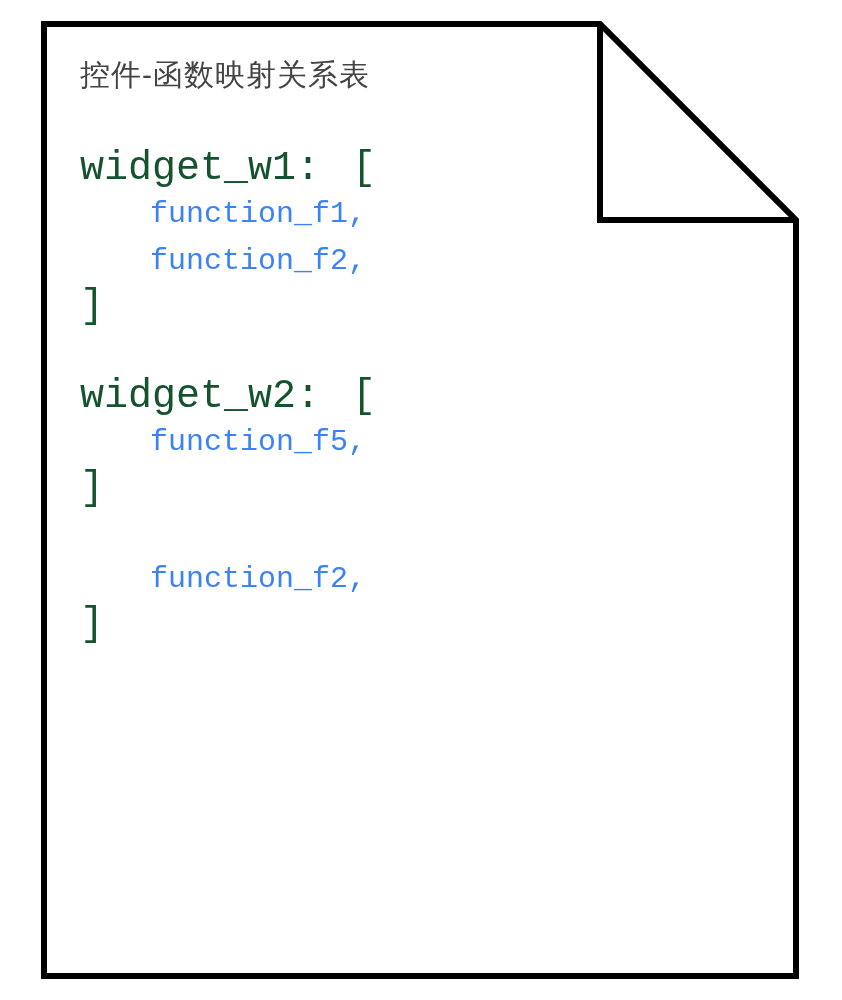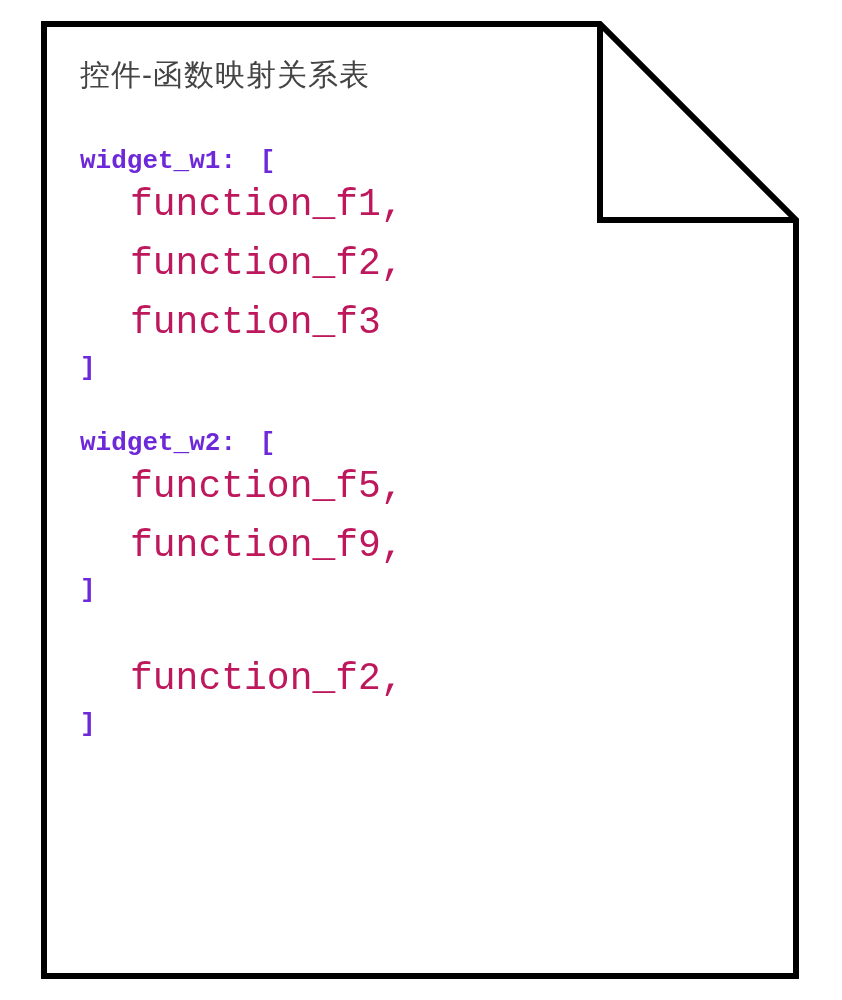--- a/index.html
+++ b/index.html
@@ -36,30 +36,30 @@
     font-size: 30px;
     font-family: Liberation Sans, sans-serif;
     color: #444;
     letter-spacing: 1px;
     margin-bottom: 50px;
   }
   .block {
     margin-bottom: 45px;
   }
   .key, .openbracket, .closebracket {
-    font-size: 26px;
-    color: #6d28d9;
-    font-weight: bold;
+    font-size: 40px;
+    color: #14532d;
+    font-weight: normal;
   }
   .key { display: inline; }
   .openbracket { margin-left: 8px; }
   .item {
-    font-size: 38px;
-    color: #be185d;
-    margin-left: 50px;
+    font-size: 30px;
+    color: #3b82f6;
+    margin-left: 70px;
     line-height: 1.55;
   }
   .closebracket {
     display: block;
   }
 </style>
 </head>
 <body>
 
 <div class="page-outline">
@@ -69,27 +69,25 @@
   </svg>
 
   <div class="content">
     <div class="title">控件-函数映射关系表</div>
 
     <div id="mappings">
         <div class="block">
           <div><span class="key">widget_w1</span><span class="key">: </span><span class="openbracket">[</span></div>
           <div class="item">function_f1,</div>
           <div class="item">function_f2,</div>
-          <div class="item">function_f3</div>
           <span class="closebracket">]</span>
         </div>
         <div class="block">
           <div><span class="key">widget_w2</span><span class="key">: </span><span class="openbracket">[</span></div>
           <div class="item">function_f5,</div>
-          <div class="item">function_f9,</div>
           <span class="closebracket">]</span>
         </div>
         <div class="block">
           <div class="item">function_f2,</div>
           <span class="closebracket">]</span>
         </div>
       </div>
   </div>
 </div>
 

